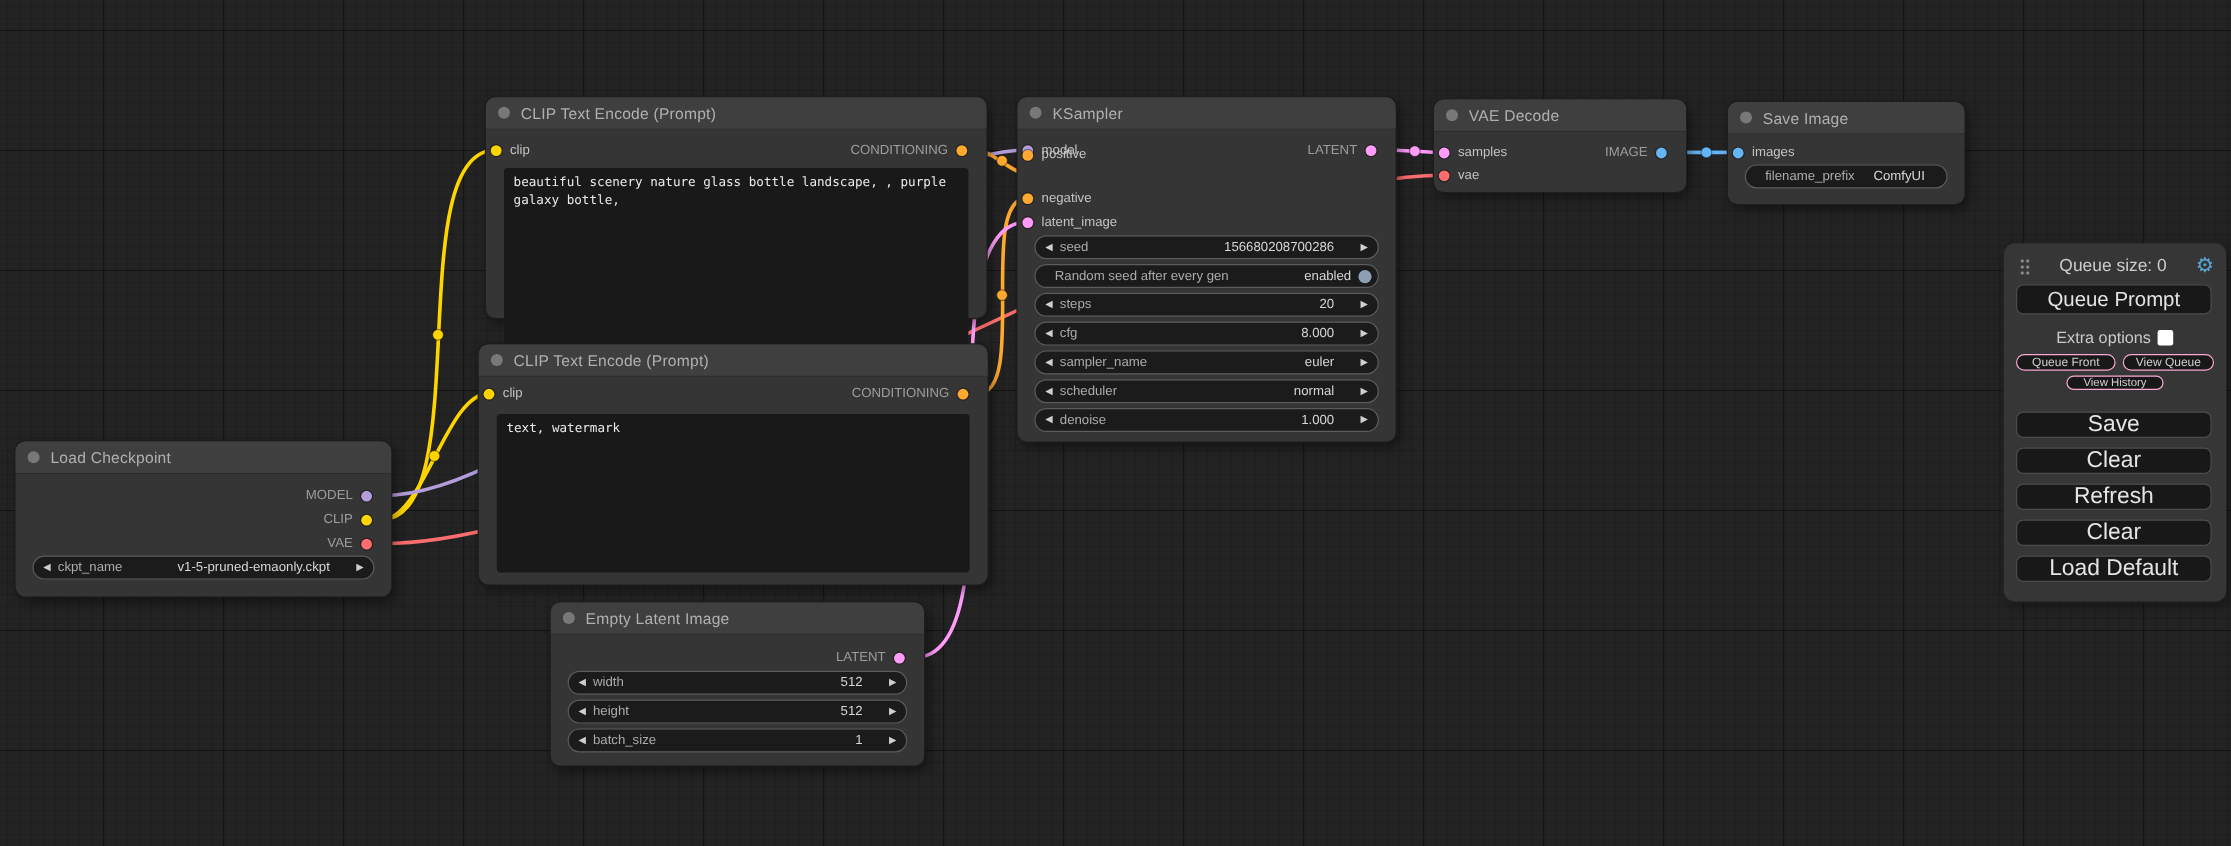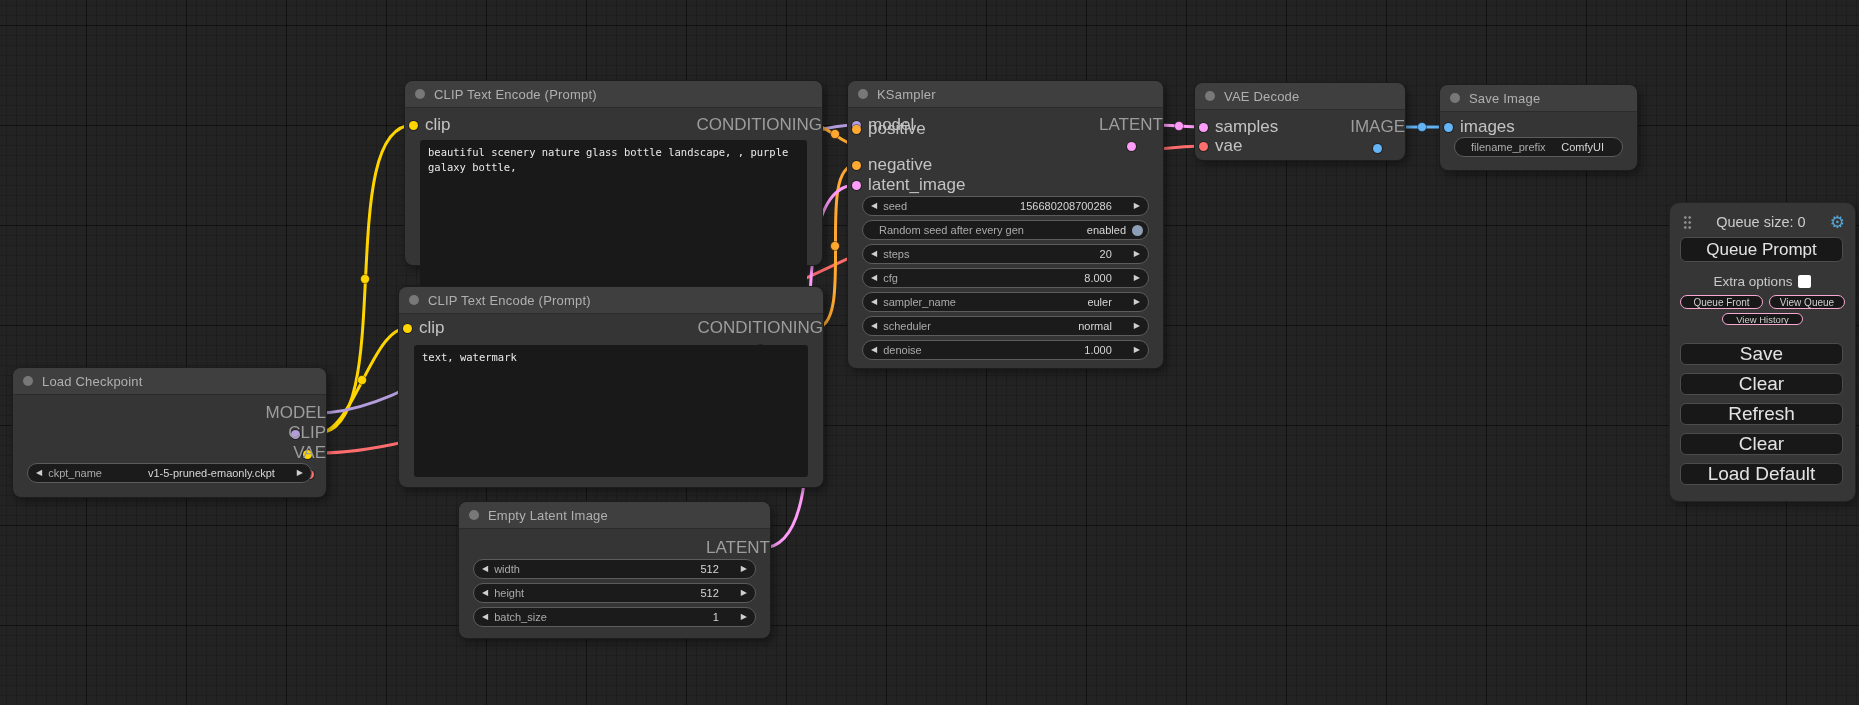--- a/index.html
+++ b/index.html
@@ -29,23 +29,23 @@
   }
   .ntitle{
     height:26px;background:#3f3f3f;border-radius:8px 8px 0 0;
     border-bottom:1px solid #2b2b2b;
     display:flex;align-items:center;
     color:#b0b0b0;font-size:13px;letter-spacing:.2px;white-space:nowrap;
   }
   .tdot{width:10px;height:10px;border-radius:50%;background:#787878;margin:0 9px 0 10px;flex:0 0 auto;}
   .prow{position:absolute;height:20px;display:flex;align-items:center;gap:7px;white-space:nowrap;}
   .prow.in{left:4px;}
-  .prow.out{right:0;flex-direction:column;}
+  .prow.out{right:16px;flex-direction:row;}
   .pdot{width:9px;height:9px;border-radius:50%;flex:0 0 auto;box-shadow:0 0 0 1px rgba(0,0,0,.35);}
-  .plabel{font-size:17px;color:#c3c3c3;}
+  .plabel{font-size:11px;color:#c3c3c3;}
   .prow.out .plabel{color:#9d9d9d;}
 
   .widget{
     position:absolute;left:14px;right:14px;height:20px;
     background:#1b1b1b;border:1px solid #5c5c5c;border-radius:11px;
     display:flex;align-items:center;
     font-size:11px;color:#b9b9b9;box-sizing:border-box;white-space:nowrap;
   }
   .warr{font-family:"DejaVu Sans", sans-serif;font-size:8px;color:#cfcfcf;line-height:1;}
   .warr.l{margin:0 6px 0 8px;}

